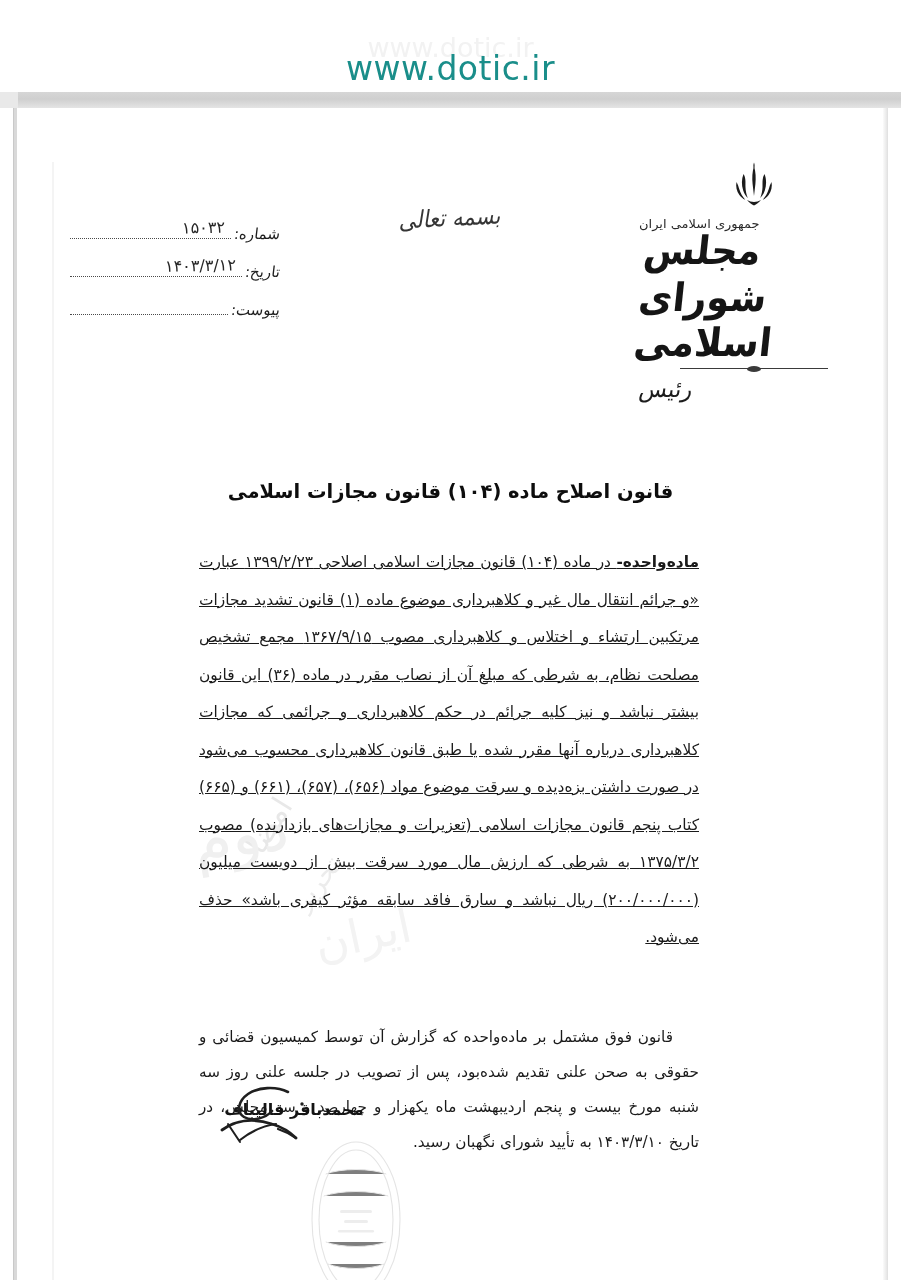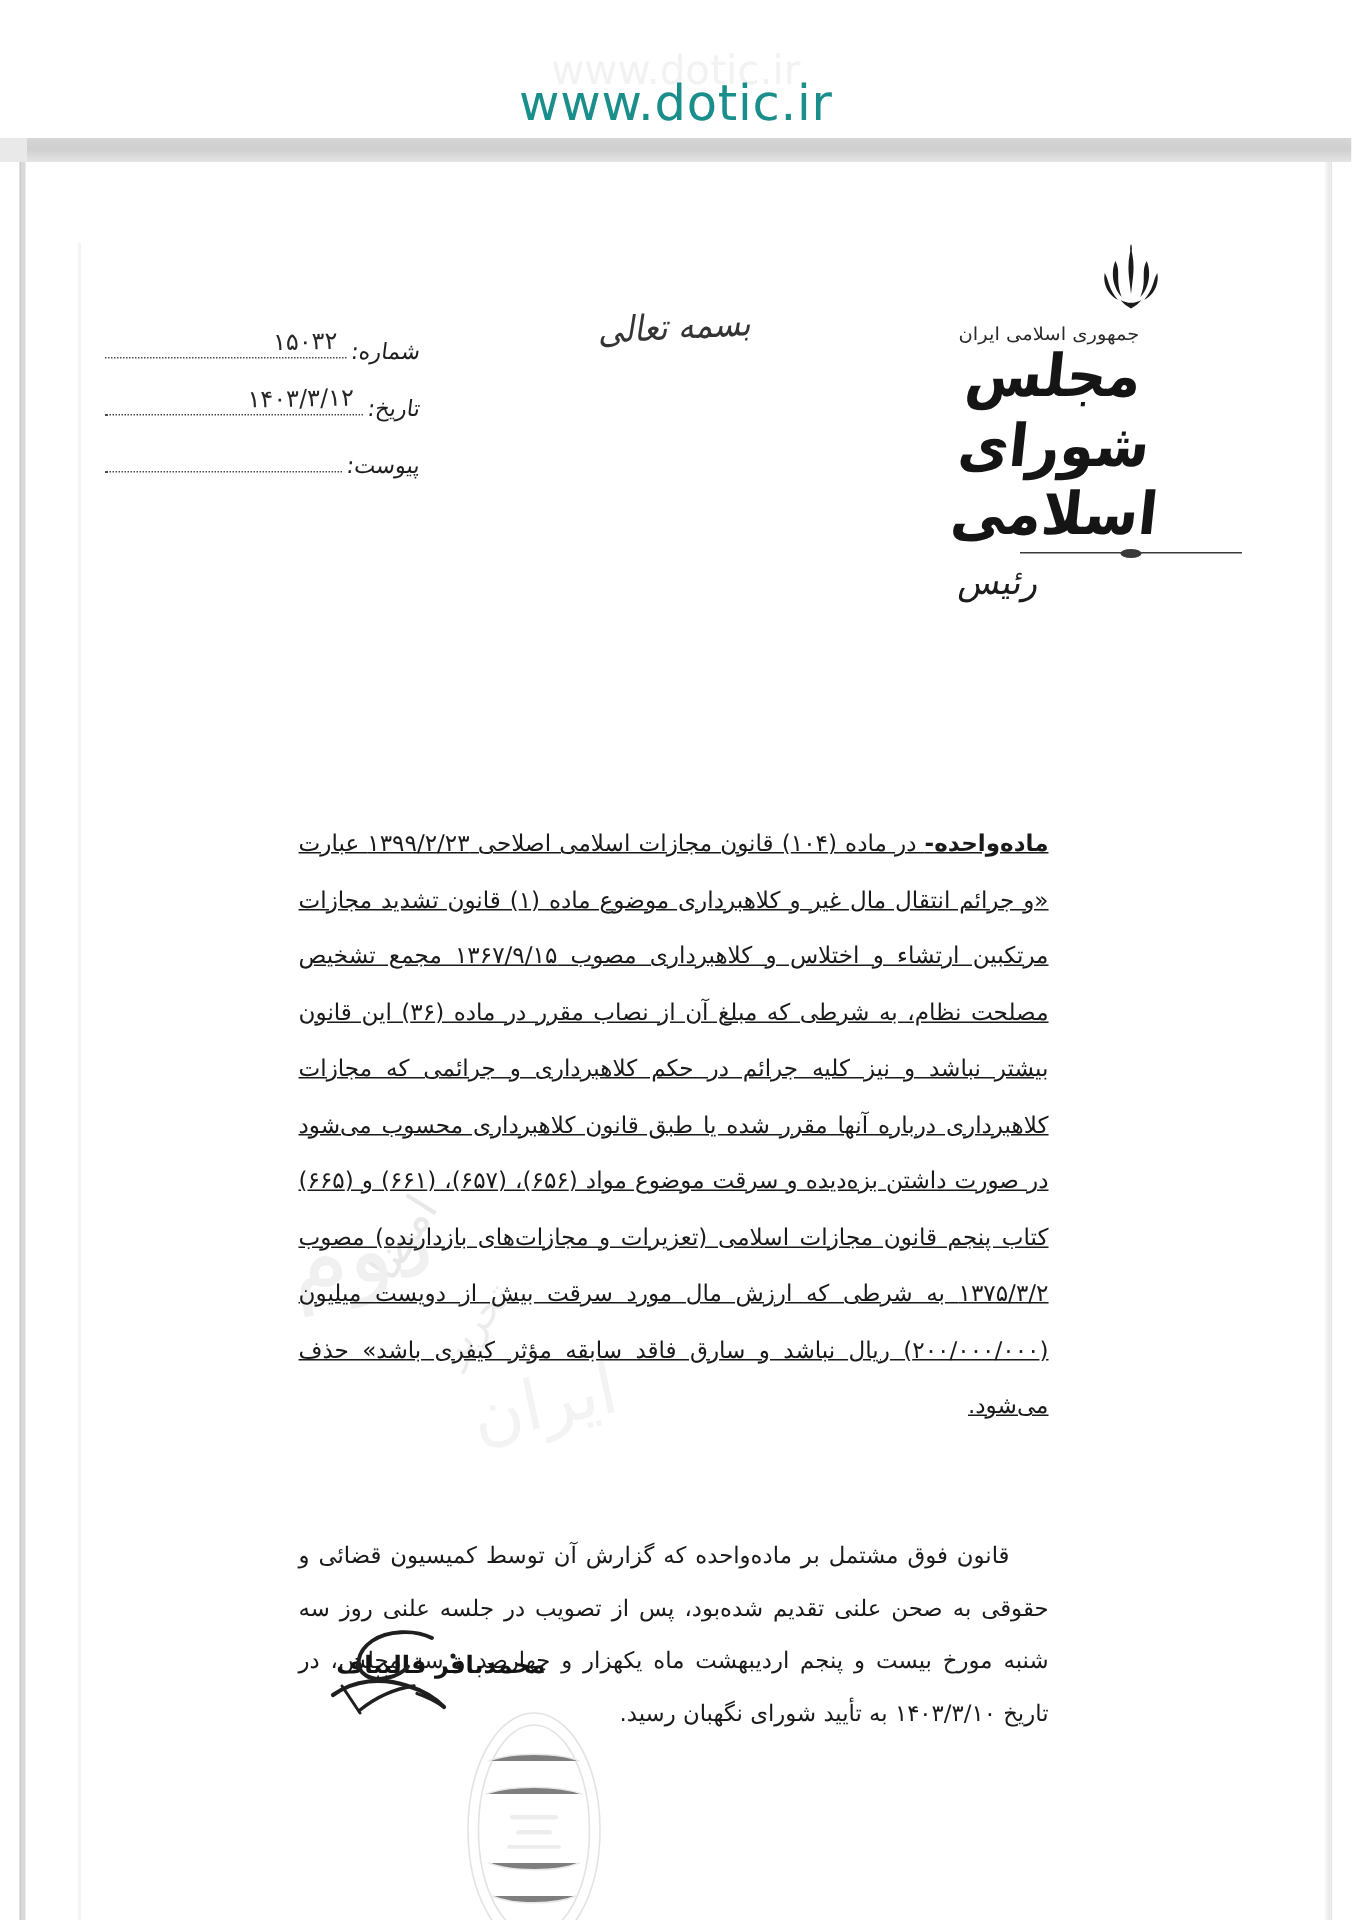--- a/index.html
+++ b/index.html
@@ -395,20 +395,21 @@
       </div>
       <div class="field-row">
         <span class="field-label">پیوست:</span>
         <span class="field-line">
           <span class="field-value"></span>
         </span>
       </div>
     </div>
   </div>
 
+  <div class="doc-title">قانون اصلاح ماده (۱۰۴) قانون مجازات اسلامی</div>
 
   <div class="body-block">
     <p class="article-one"><span class="lead">ماده‌واحده-</span><span> در ماده (۱۰۴) قانون مجازات اسلامی اصلاحی ۱۳۹۹/۲/۲۳ عبارت «و جرائم انتقال مال غیر و کلاهبرداری موضوع ماده (۱) قانون تشدید مجازات مرتکبین ارتشاء و اختلاس و کلاهبرداری مصوب ۱۳۶۷/۹/۱۵ مجمع تشخیص مصلحت نظام، به شرطی که مبلغ آن از نصاب مقرر در ماده (۳۶) این قانون بیشتر نباشد و نیز کلیه جرائم در حکم کلاهبرداری و جرائمی که مجازات کلاهبرداری درباره آنها مقرر شده یا طبق قانون کلاهبرداری محسوب می‌شود در صورت داشتن بزه‌دیده و سرقت موضوع مواد (۶۵۶)، (۶۵۷)، (۶۶۱) و (۶۶۵) کتاب پنجم قانون مجازات اسلامی (تعزیرات و مجازات‌های بازدارنده) مصوب ۱۳۷۵/۳/۲ به شرطی که ارزش مال مورد سرقت بیش از دویست میلیون (۲۰۰/۰۰۰/۰۰۰) ریال نباشد و سارق فاقد سابقه مؤثر کیفری باشد» حذف می‌شود.</span></p>
   </div>
 
   <div class="closing-block">
     <p>قانون فوق مشتمل بر ماده‌واحده که گزارش آن توسط کمیسیون قضائی و حقوقی به صحن علنی تقدیم شده‌بود، پس از تصویب در جلسه علنی روز سه شنبه مورخ بیست و پنجم اردیبهشت ماه یکهزار و چهارصد و سه مجلس، در تاریخ ۱۴۰۳/۳/۱۰ به تأیید شورای نگهبان رسید.</p>
   </div>
 
   <div class="signature-block">

